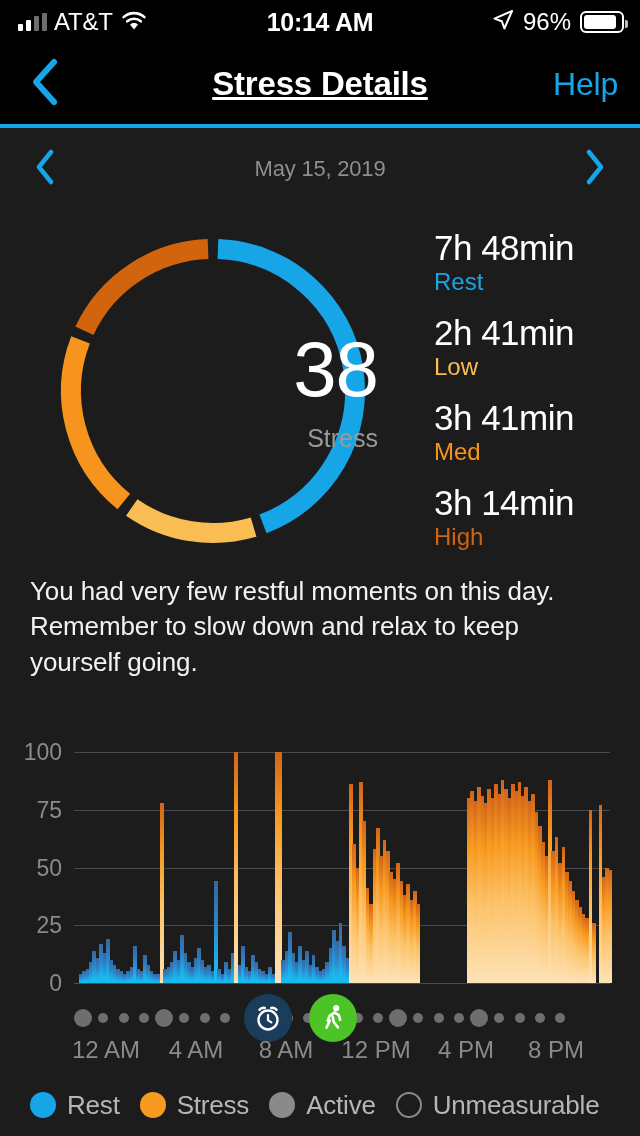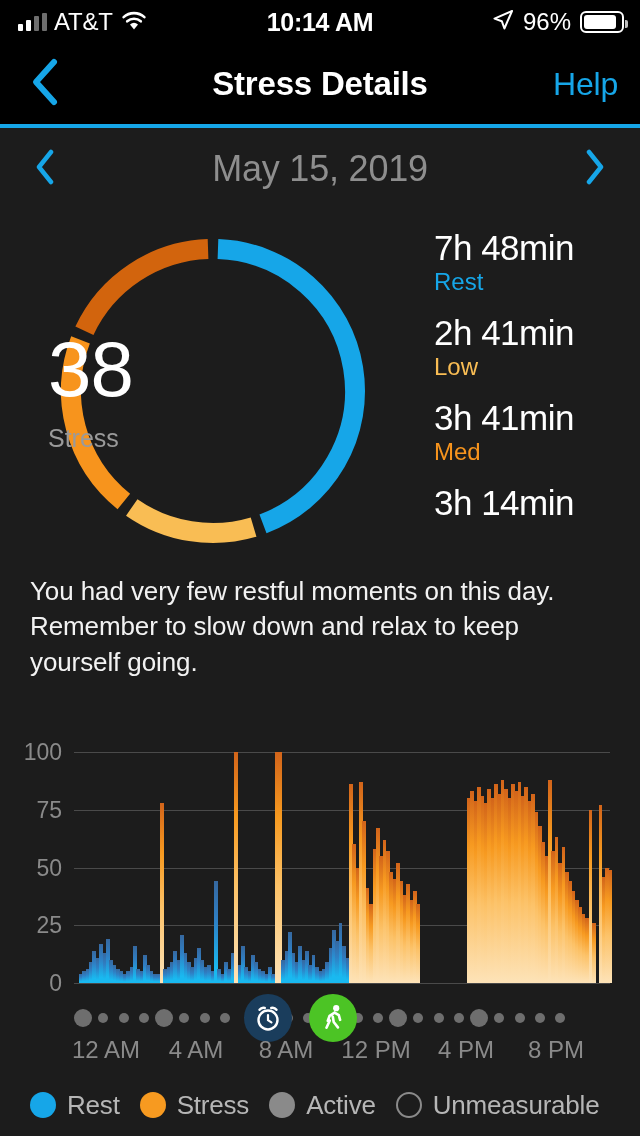--- a/index.html
+++ b/index.html
@@ -33,53 +33,53 @@
   .batt span { position:absolute; left:2px; top:2px; bottom:2px; background:#fff; border-radius:3px; }
 
   
   .navbar {
     position:absolute; top:44px; left:0; width:640px; height:80px;
     background:#000;
   }
   .nav-title {
     position:absolute; left:0; top:0; width:640px; height:80px;
     display:flex; align-items:center; justify-content:center;
-    font-size:33px; font-weight:700; color:#fff; letter-spacing:-0.2px;
+    font-size:33px; font-weight:700; color:#fff; letter-spacing:-0.2px;text-decoration:underline;
   }
   .nav-back {
     position:absolute; left:14px; top:0; height:80px; width:60px;
     display:flex; align-items:center; justify-content:center;
   }
   .nav-help {
     position:absolute; right:22px; top:0; height:80px;
     display:flex; align-items:center;
     font-size:32px; color:#16a6e8; letter-spacing:-0.2px;
   }
   .nav-rule { position:absolute; top:124px; left:0; width:640px; height:4px; background:#16a6e8; }
 
   
   .daterow { position:absolute; top:128px; left:0; width:640px; height:82px; }
   .date-label {
     position:absolute; left:0; top:0; width:640px; height:82px;
     display:flex; align-items:center; justify-content:center;
-    font-size:36px; color:#8e8e8e; letter-spacing:-0.2px;
+    font-size:22px; color:#8e8e8e; letter-spacing:-0.2px;
   }
   .date-prev, .date-next {
     position:absolute; top:0; height:82px; width:66px;
     display:flex; align-items:center; justify-content:center;
   }
   .date-prev { left:12px; }
   .date-next { right:12px; }
 
   
   .summary { position:absolute; top:214px; left:0; width:640px; height:352px; }
   .donut-wrap { position:absolute; left:48px; top:18px; width:330px; height:318px; }
   .donut-center {
     position:absolute; left:0; top:0; width:330px; height:318px;
-    display:flex; flex-direction:column; align-items:flex-start; justify-content:center;
+    display:flex; flex-direction:column; align-items:flex-end; justify-content:center;
     gap:8px; pointer-events:none;
   }
   .donut-score { font-size:78px; font-weight:400; color:#fff; line-height:1; letter-spacing:-1px; }
   .donut-sub { font-size:25px; color:#9a9a9a; margin-top:8px; }
 
   .stats { position:absolute; left:434px; top:14px; width:206px; }
   .stat { margin-bottom:16px; }
   .stat-value { font-size:35px; color:#fff; line-height:1.12; letter-spacing:-0.5px; }
   .stat-label { font-size:24px; line-height:1.2; margin-top:1px; }
 
@@ -218,20 +218,21 @@
       <div class="stat">
         <div class="stat-value">2h 41min</div>
         <div class="stat-label" style="color: rgb(249, 189, 84);">Low</div>
       </div>
       <div class="stat">
         <div class="stat-value">3h 41min</div>
         <div class="stat-label" style="color: rgb(247, 148, 29);">Med</div>
       </div>
       <div class="stat">
         <div class="stat-value">3h 14min</div>
+        <div class="stat-label" style="color: rgb(210, 100, 13);">High</div>
       </div>
     </div>
   </div>
 
   <div class="desc">You had very few restful moments on this day. Remember to slow down and relax to keep yourself going.</div>
 
   <div class="chart">
     <div class="ylabels" id="ylabels">
         <div class="ylab" style="top: 231px;">0</div>
         <div class="ylab" style="top: 173.25px;">25</div>

